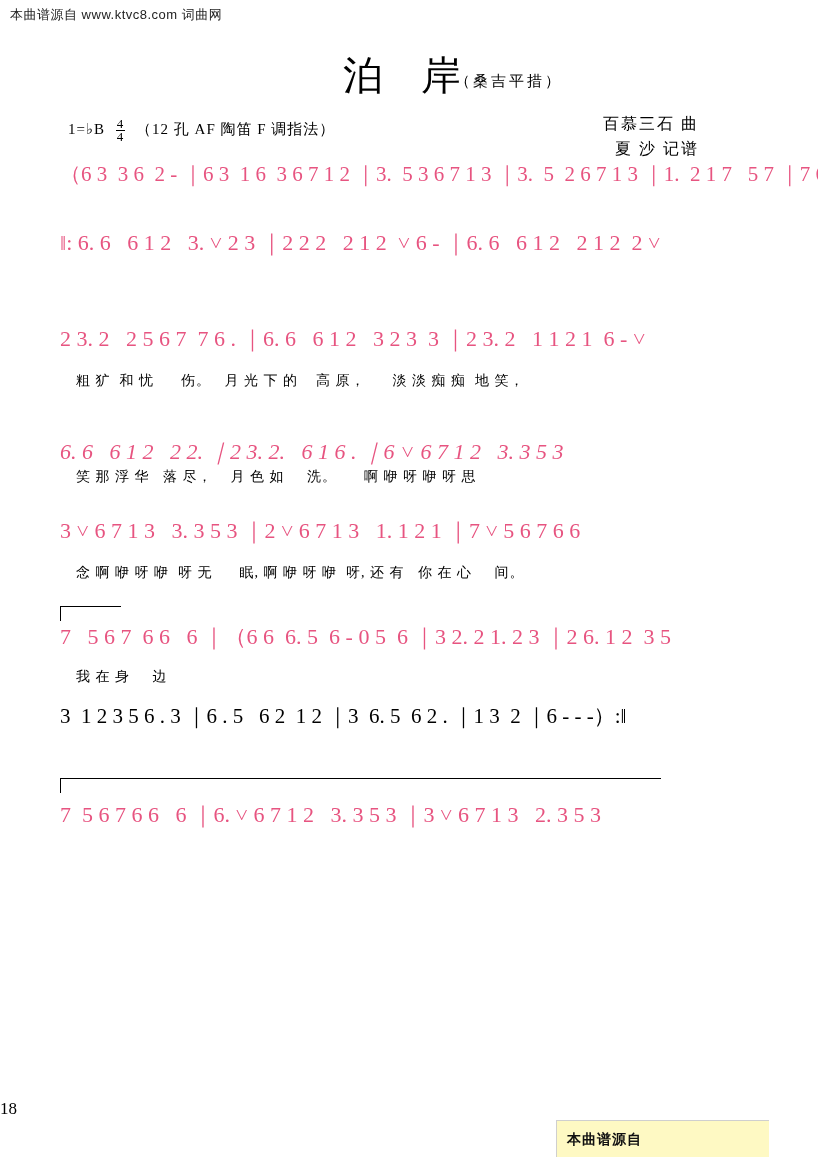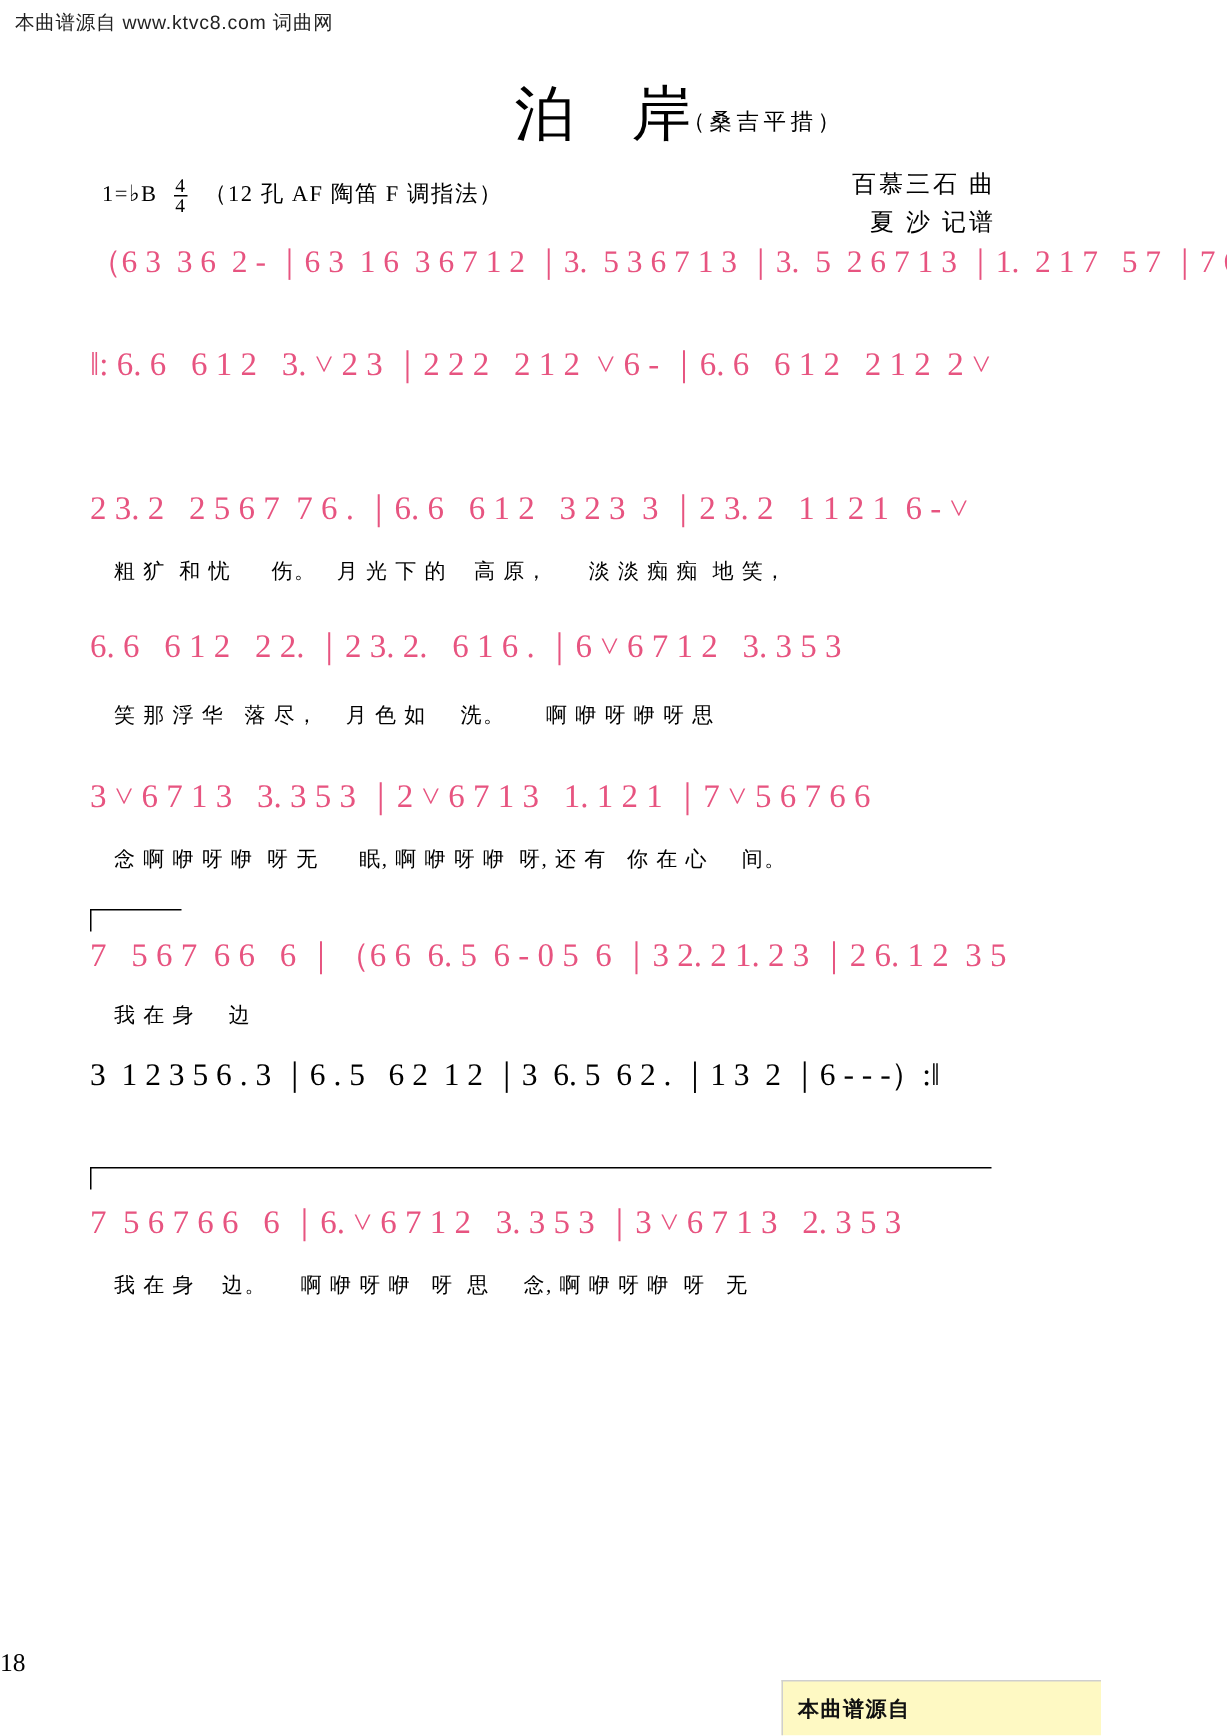--- a/index.html
+++ b/index.html
@@ -12,20 +12,21 @@
     height: 1157px;
     font-family: "Liberation Serif", serif;
     color: #000;
     position: relative;
     overflow: hidden;
   }
   .page {
     position: relative;
     width: 734px;
     height: 1157px;
+    padding-left: 35px;
   }
   .topbar {
     position: absolute;
     top: 6px;
     left: 10px;
     font-size: 13px;
     color: #222;
     letter-spacing: 0.5px;
     font-family: "Liberation Sans", sans-serif;
   }
@@ -183,21 +184,21 @@
     <div class="sysrow" style="height:96px">
       <div class="notes pink" style="top:6px;">‖: 6. 6   6 1 2   3. ˅ 2 3 ｜2 2 2   2 1 2  ˅ 6 - ｜6. 6   6 1 2   2 1 2  2 ˅</div>
     </div>
 
     <div class="sysrow" style="height:96px">
       <div class="notes pink" style="top:6px;">2 3. 2   2 5 6 7  7 6 . ｜6. 6   6 1 2   3 2 3  3 ｜2 3. 2   1 1 2 1  6 - ˅</div>
       <div class="lyr" style="top:54px; left:16px;">粗 犷  和 忧      伤。   月 光 下 的    高 原，      淡 淡 痴 痴  地 笑，</div>
     </div>
 
     <div class="sysrow" style="height:96px">
-      <div class="notes pink" style="top:2px;">6. 6   6 1 2   2 2. ｜2 3. 2.   6 1 6 . ｜6 ˅ 6 7 1 2   3. 3 5 3</div>
+      <div class="notes pink" style="top:23px;font-style:italic;">6. 6   6 1 2   2 2. ｜2 3. 2.   6 1 6 . ｜6 ˅ 6 7 1 2   3. 3 5 3</div>
       <div class="lyr" style="top:54px; left:16px;">笑 那 浮 华   落 尽，    月 色 如     洗。      啊 咿 呀 咿 呀 思</div>
     </div>
 
     <div class="sysrow" style="height:96px">
       <div class="notes pink" style="top:6px;">3 ˅ 6 7 1 3   3. 3 5 3 ｜2 ˅ 6 7 1 3   1. 1 2 1 ｜7 ˅ 5 6 7 6 6</div>
       <div class="lyr" style="top:54px; left:16px;">念 啊 咿 呀 咿  呀 无      眠, 啊 咿 呀 咿  呀, 还 有   你 在 心     间。</div>
     </div>
 
 
     <div class="sysrow" style="height:96px">
@@ -208,21 +209,20 @@
     </div>
 
     <div class="sysrow" style="height:76px">
       <div class="notes" style="top:0px; font-size:21px; color:#000;">3  1 2 3 5 6 . 3 ｜6 . 5   6 2  1 2 ｜3  6. 5  6 2 . ｜1 3  2 ｜6 - - -）:‖</div>
     </div>
 
     <div class="sysrow" style="height:110px">
       <div style="position:absolute; top:0px; left:0px; width:600px; height:14px; border-left:1px solid #000; border-top:1px solid #000;"></div>
       <div style="position:absolute; top:1px; left:4px; font-size:11px;"></div>
       <div class="notes pink" style="top:22px;">7  5 6 7 6 6   6 ｜6. ˅ 6 7 1 2   3. 3 5 3 ｜3 ˅ 6 7 1 3   2. 3 5 3</div>
-      <div class="lyr" style="top:70px; left:16px;">我 在 身    边。     啊 咿 呀 咿   呀  思     念, 啊 咿 呀 咿  呀   无</div>
     </div>
 
   </div>
 
   <div class="footer-page">18</div>
 
   <div class="footer-box">
     <div class="txt">本曲谱源自</div>
     <div class="footer-logo">词曲网</div>
   </div>

